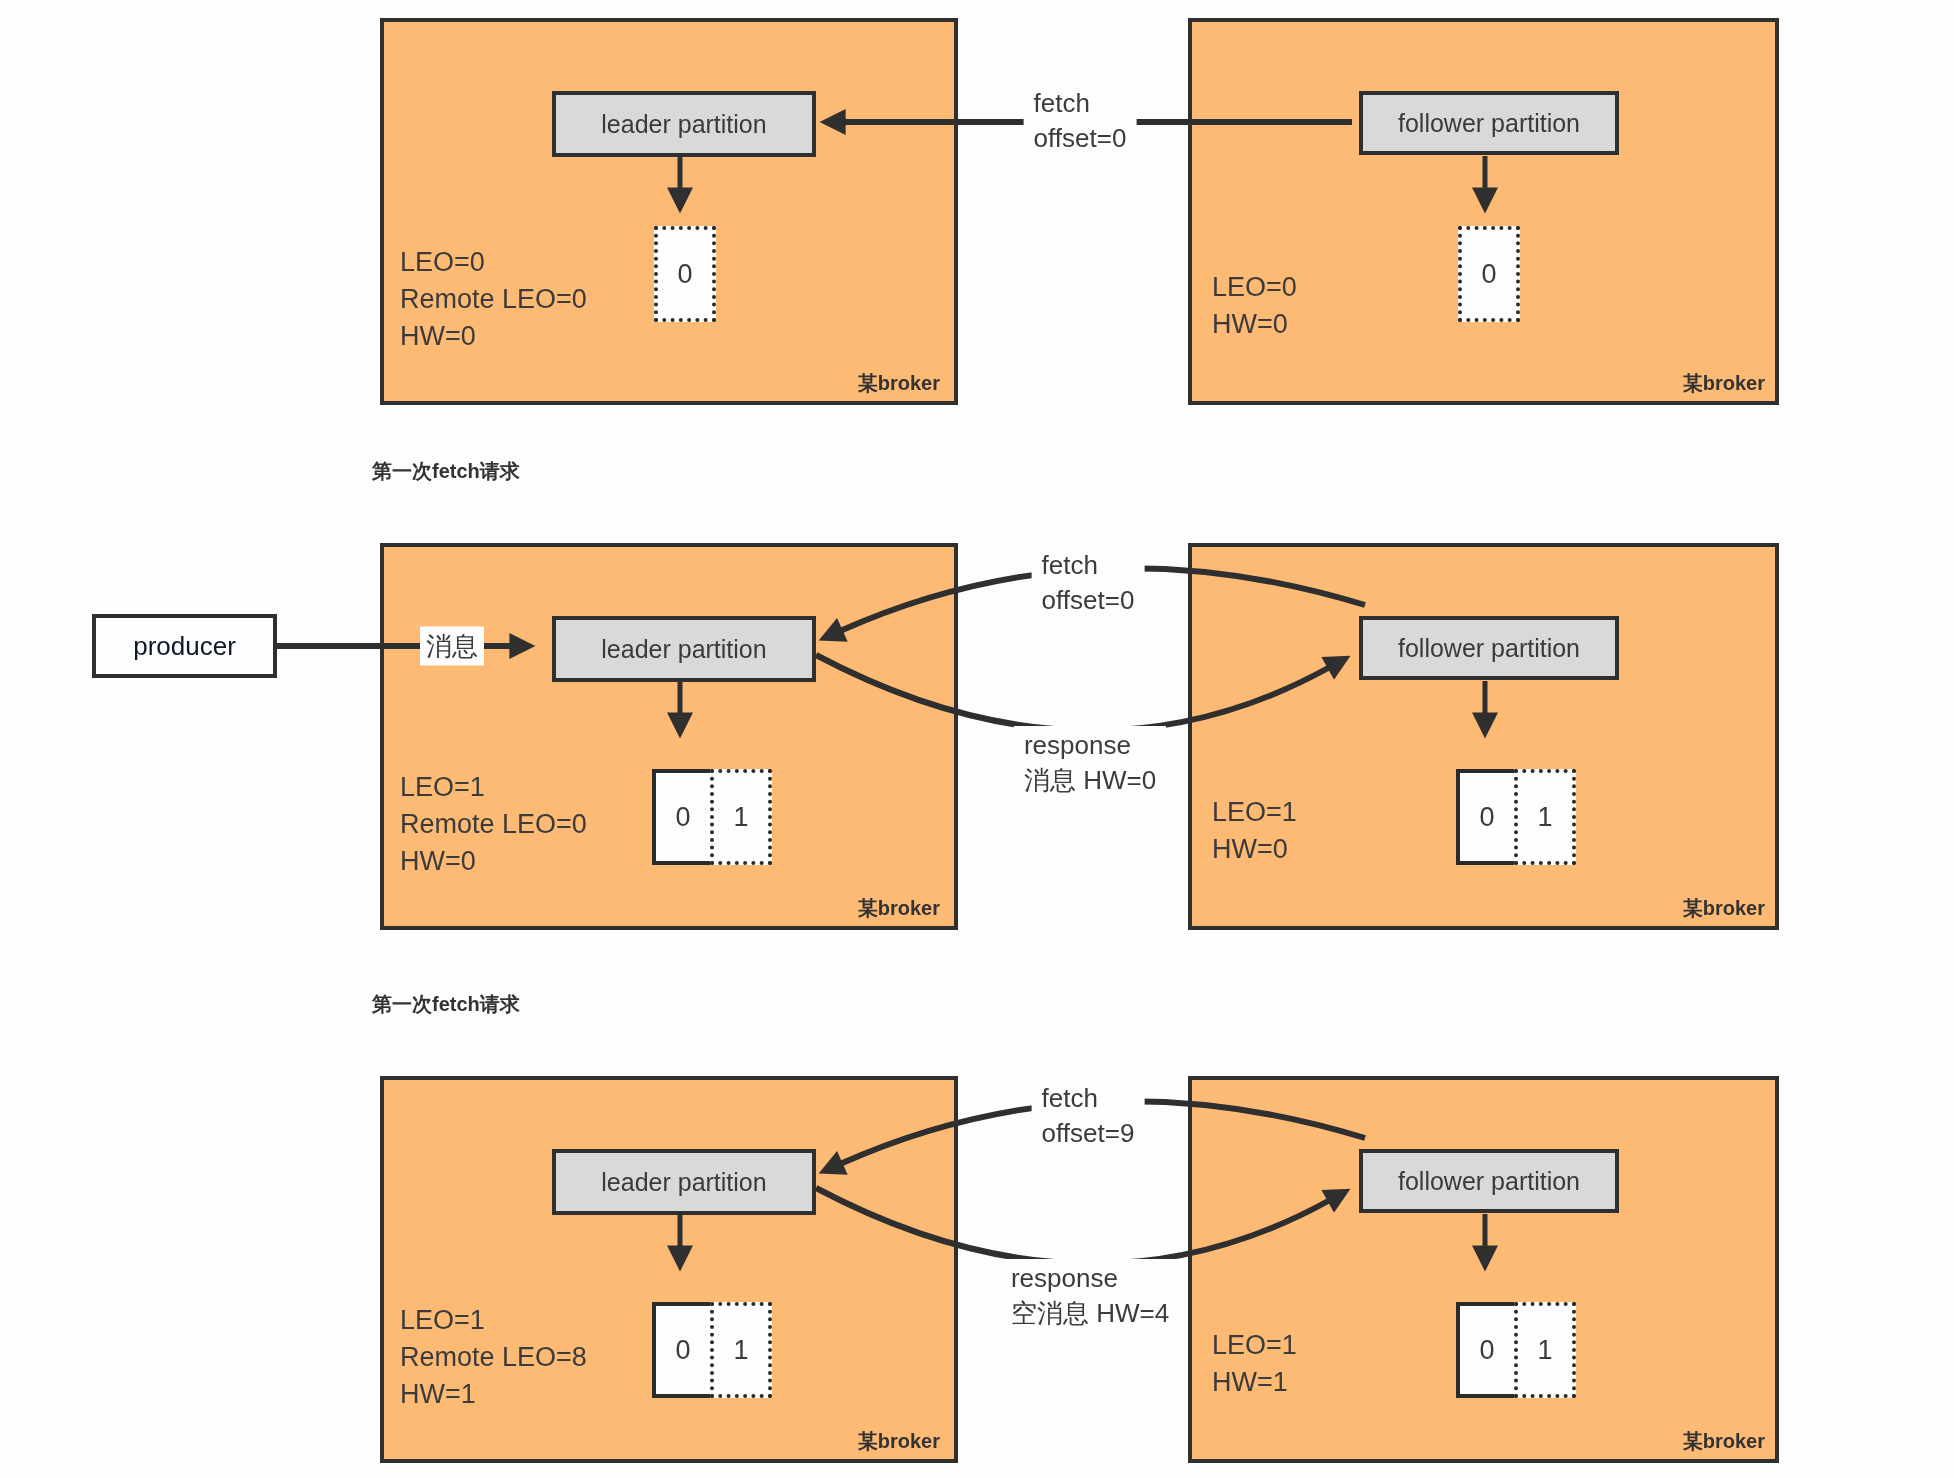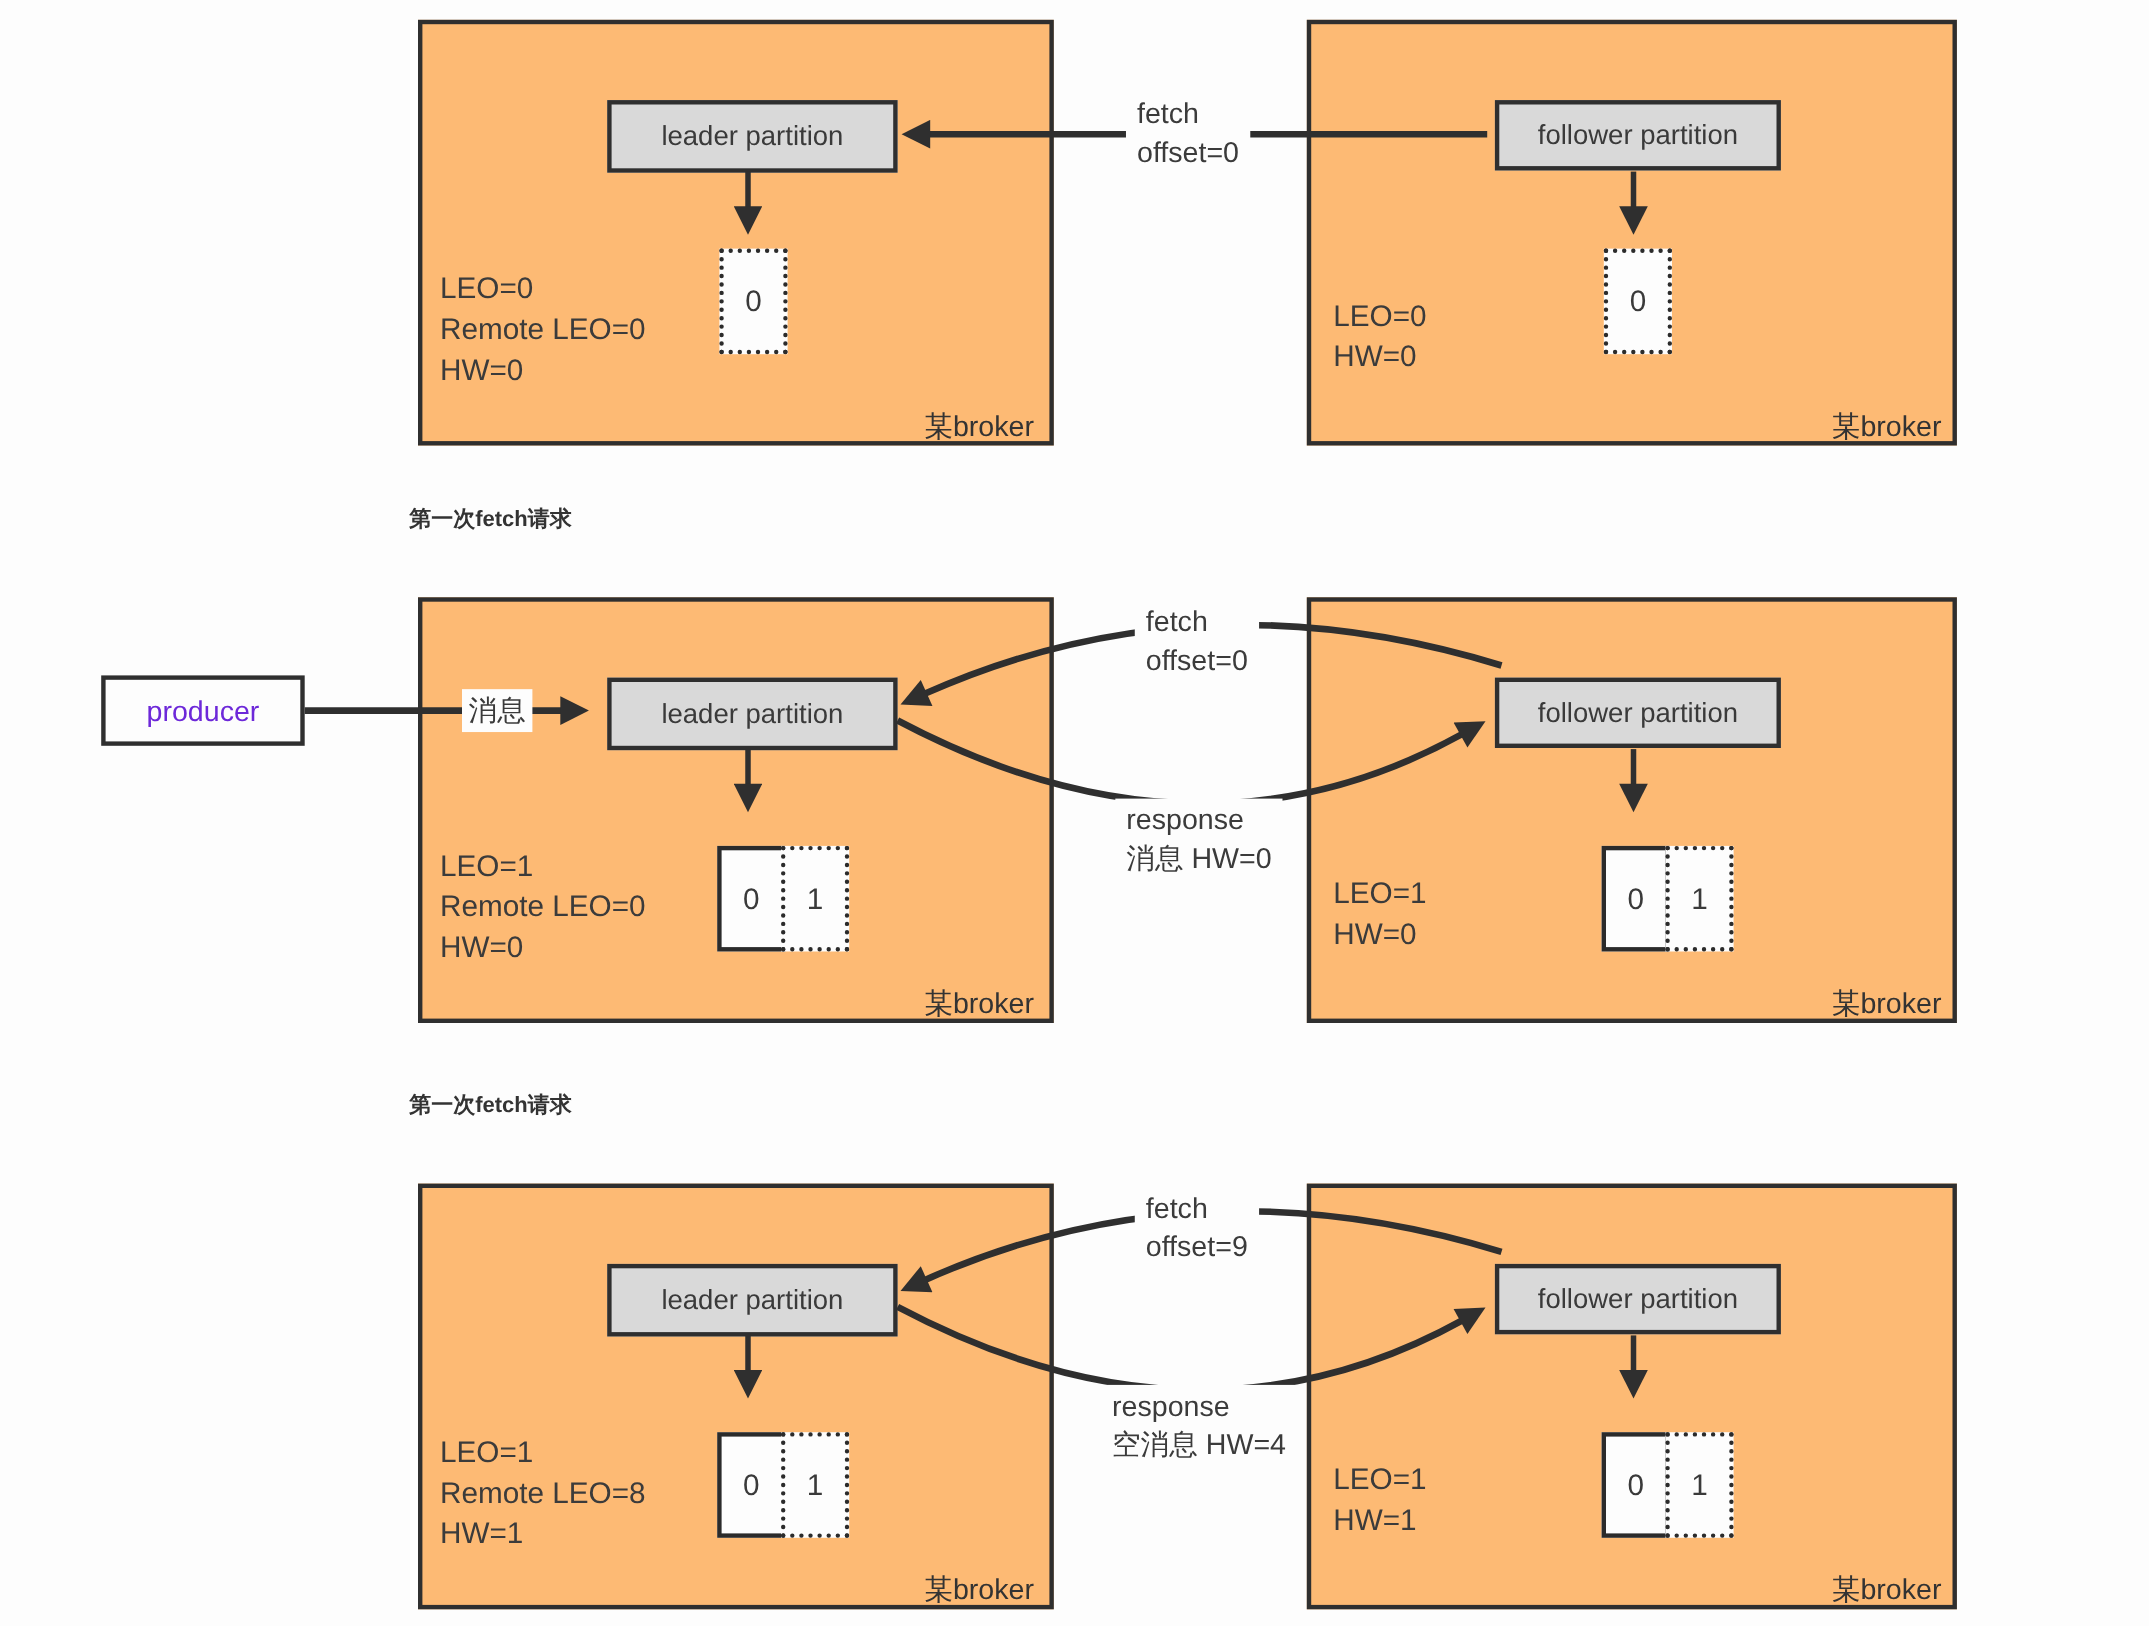--- a/index.html
+++ b/index.html
@@ -29,32 +29,32 @@
     font-size:27px; color:#3a3a3a; z-index:2;
   }
   .cell.solid  { border:4px solid #2b2b2b; }
   .cell.dotted { border:4px dotted #2b2b2b; }
   .stats {
     position:absolute; font-size:27px; line-height:37px;
     color:#3b3b3b; white-space:nowrap; z-index:2;
   }
   .broker-name {
     position:absolute; width:220px; text-align:right;
-    font-size:26px; font-weight:400; color:#333; z-index:2; white-space:nowrap;
+    font-size:20px; font-weight:700; color:#333; z-index:2; white-space:nowrap;
   }
   .heading {
     position:absolute; font-size:20px; font-weight:700;
     color:#333; z-index:2; white-space:nowrap;
   }
   .producer-box {
     position:absolute; box-sizing:border-box;
     left:92px; top:614px; width:185px; height:64px;
     background:#fdfdfd; border:4px solid #2f2f2f;
     display:flex; align-items:center; justify-content:center;
-    font-size:26px; color:#6d28d9; z-index:2;
+    font-size:26px; color:#0f172a; z-index:2;
   }
   .arrow-label {
     position:absolute; transform:translate(-50%,-50%);
     text-align:left; font-size:26px; line-height:35px;
     color:#3b3b3b; background:#fdfdfd; padding:2px 10px;
     white-space:nowrap; z-index:6;
   }
   #arrow-layer {
     position:absolute; left:0; top:0; width:1954px; height:1478px;
     z-index:5; pointer-events:none;

